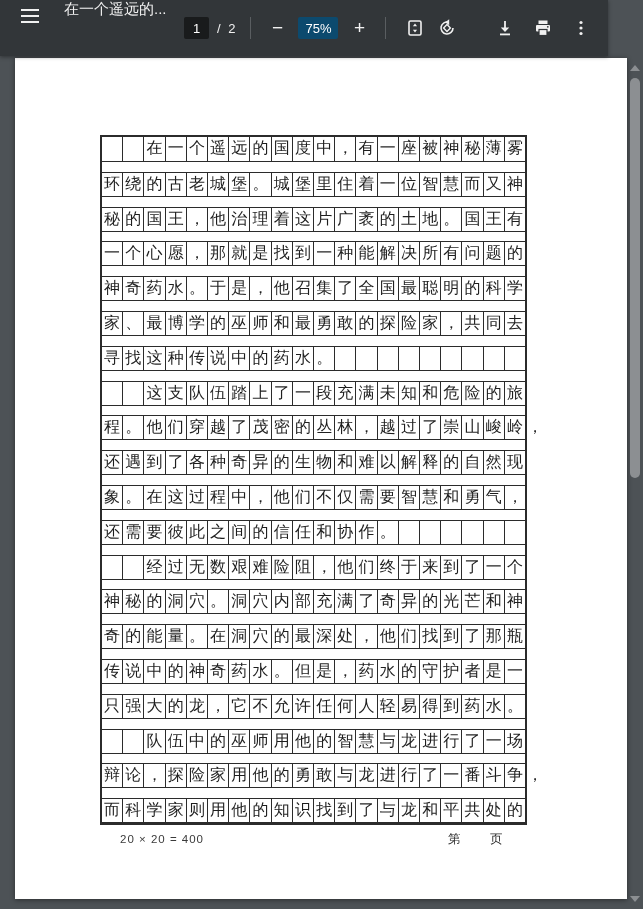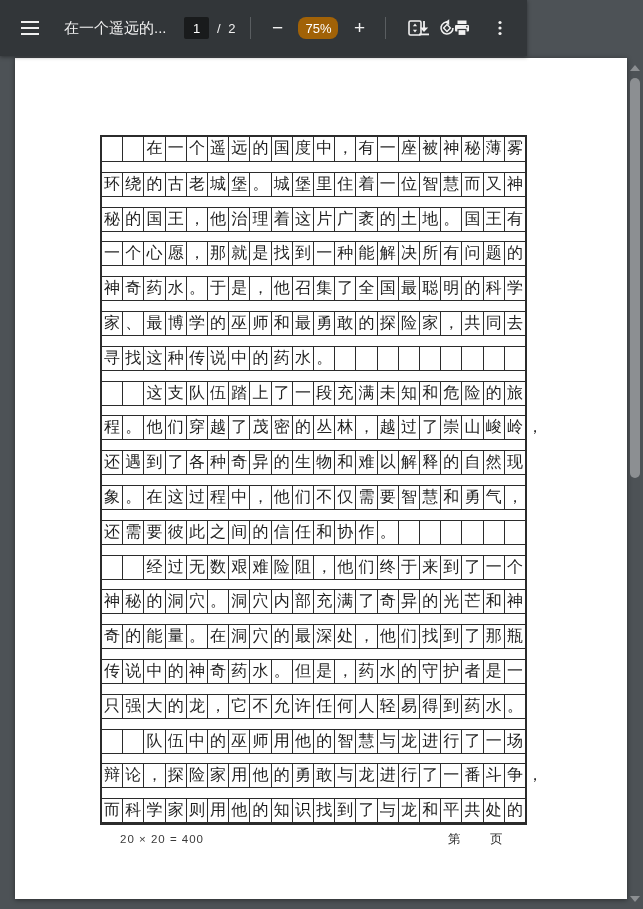--- a/index.html
+++ b/index.html
@@ -1,23 +1,23 @@
 <!DOCTYPE html>
 <html><head>
 <meta charset="utf-8">
 <style>
   * { margin:0; padding:0; box-sizing:border-box; }
   html,body { width:643px; height:909px; overflow:hidden; }
   body { background:#4d5256; font-family:"Liberation Sans", sans-serif; position:relative; }
 
   
   .toolbar {
-    position:absolute; top:0; left:0; width:527px; height:56px;
+    position:absolute; top:0; left:0; width:608px; height:56px;
     background:#323639; box-shadow:0 1px 4px rgba(0,0,0,.4); z-index:10;
-    display:flex; align-items:center;
+    display:flex; 
   }
   .tb-btn {
     background:none; border:none; color:#f1f1f1; cursor:pointer;
     display:flex; align-items:center; justify-content:center;
     width:32px; height:32px; font-family:"Liberation Sans", sans-serif;
   }
   .hamburger { display:inline-flex; flex-direction:column; gap:4px; }
   .hamburger i { display:block; width:18px; height:2px; background:#f1f1f1; }
   .menu-wrap { margin-left:14px; }
   .doc-title {
@@ -26,22 +26,22 @@
   }
   .tb-center { position:absolute; left:184px; top:0; height:56px; display:flex; align-items:center; }
   .page-input {
     width:25px; height:22px; background:#191b1c; border:none; color:#fff;
     text-align:center; font-size:13px; border-radius:2px; font-family:"Liberation Sans", sans-serif;
   }
   .page-total { color:#f1f1f1; font-size:13px; margin-left:8px; letter-spacing:2px; }
   .sep { width:1px; height:22px; background:#5a5e61; margin:0 13px; }
   .zoom-btn { font-size:19px; width:26px; }
   .zoom-box {
-    min-width:40px; height:22px; background:#a16207; color:#fff; font-size:13px;
-    display:flex; align-items:center; justify-content:center; border-radius:8px; margin:12px 8px;
+    min-width:40px; height:22px; background:#0c4a6e; color:#fff; font-size:13px;
+    display:flex; align-items:center; justify-content:center; border-radius:2px; margin:12px 8px;
   }
   .tb-right { position:absolute; right:10px; top:0; height:56px; display:flex; align-items:center; gap:4px; }
   .tb-right .tb-btn { width:34px; }
   svg.icon { display:block; }
 
   
   .canvas { position:absolute; top:56px; left:0; width:643px; height:853px; }
   .page {
     position:absolute; left:15px; top:2px; width:612px; height:841px;
     background:#ffffff; box-shadow:0 1px 5px rgba(0,0,0,.45);

